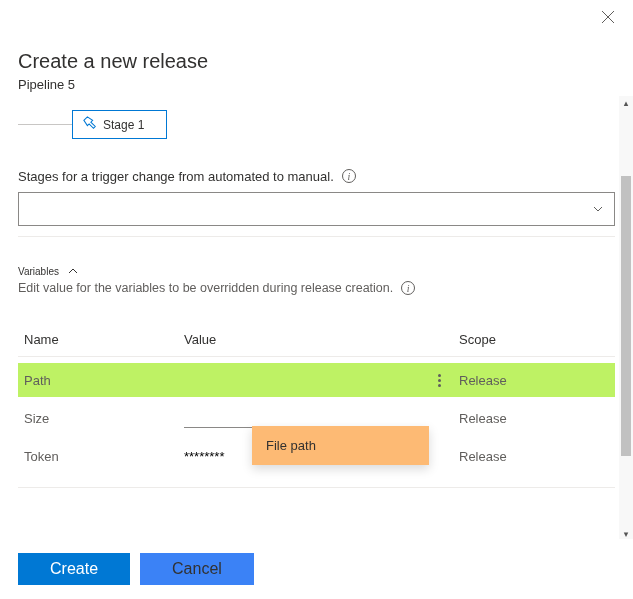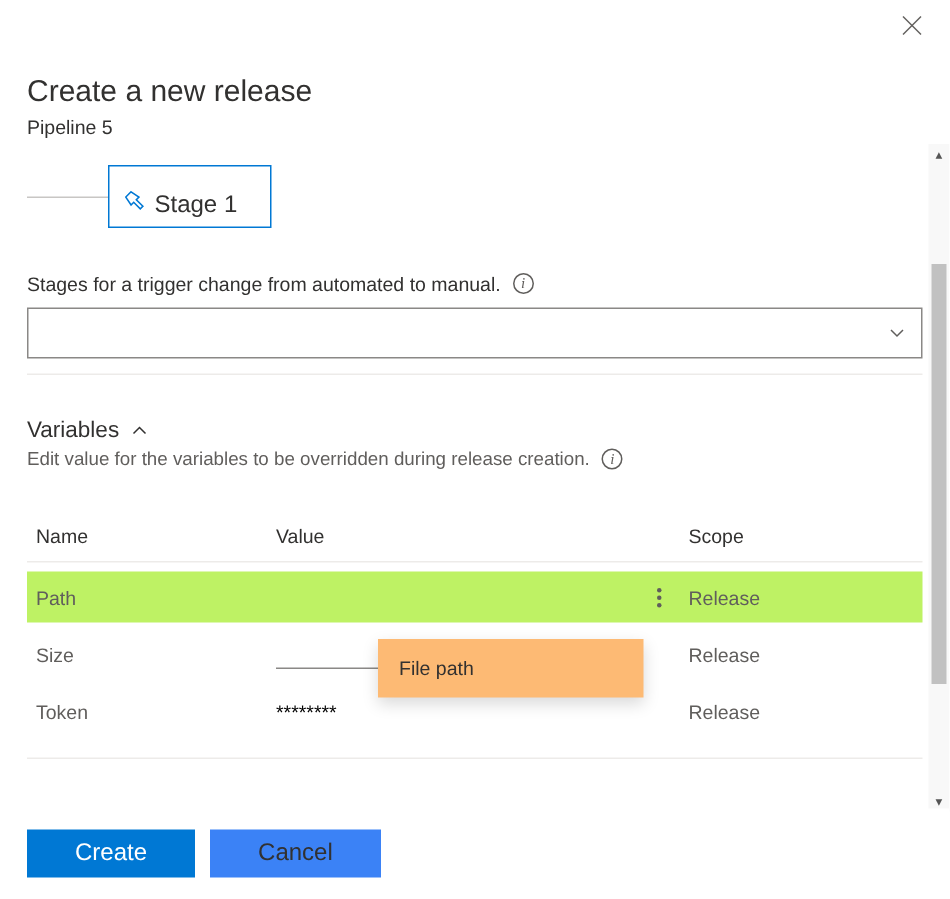--- a/index.html
+++ b/index.html
@@ -37,25 +37,25 @@
       display: flex;
       align-items: center;
       margin-bottom: 30px;
     }
     .connector {
       width: 54px;
       border-top: 1px solid #c8c6c4;
     }
     .stage-box {
       border: 1px solid #0078d4;
-      padding: 16px 22px 5px 10px;
+      padding: 5px 22px 5px 10px;
       display: flex;
       align-items: center;
       gap: 6px;
-      font-size: 16px;
+      font-size: 12px;
     }
     .stage-icon { color: #0078d4; }
     .section-label {
       font-size: 13px;
       color: #323130;
       margin-bottom: 8px;
       display: flex;
       align-items: flex-start;
       gap: 8px;
     }
@@ -83,21 +83,21 @@
       margin-bottom: 10px;
     }
     .chevron-down {
       width: 12px; height: 12px;
     }
     .hr { border: none; border-top: 1px solid #edebe9; margin: 6px 0 28px 0; }
     .variables-header {
       display: flex;
       align-items: center;
       gap: 8px;
-      font-size: 15px;
+      font-size: 10px;
       margin-bottom: 4px;
       cursor: pointer;
     }
     .chevron-up { width: 12px; height: 12px; }
     .help-text {
       font-size: 12.5px;
       color: #605e5c;
       margin-bottom: 28px;
       display: flex;
       align-items: center;

